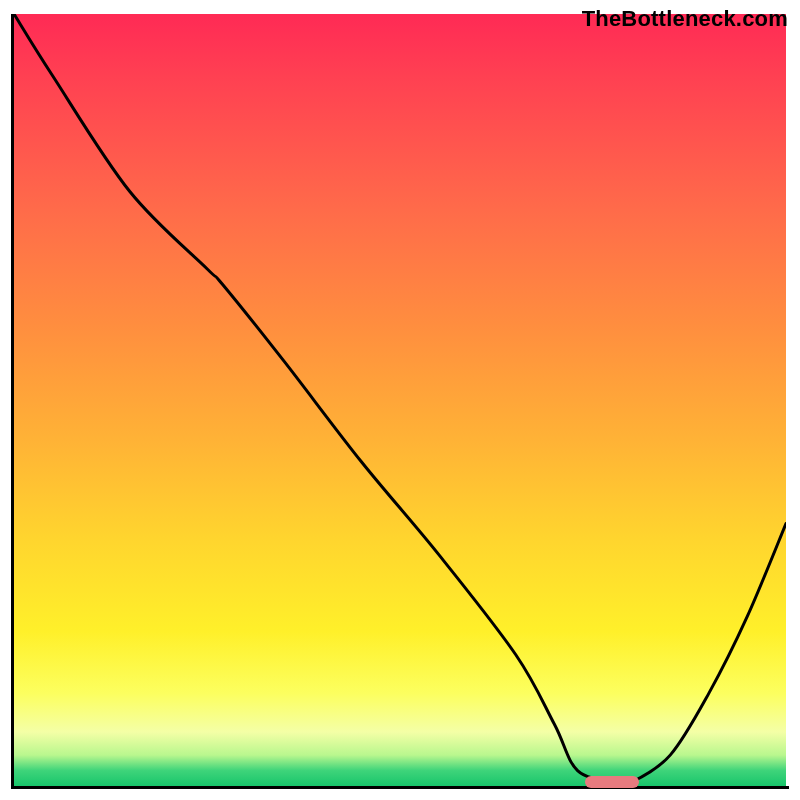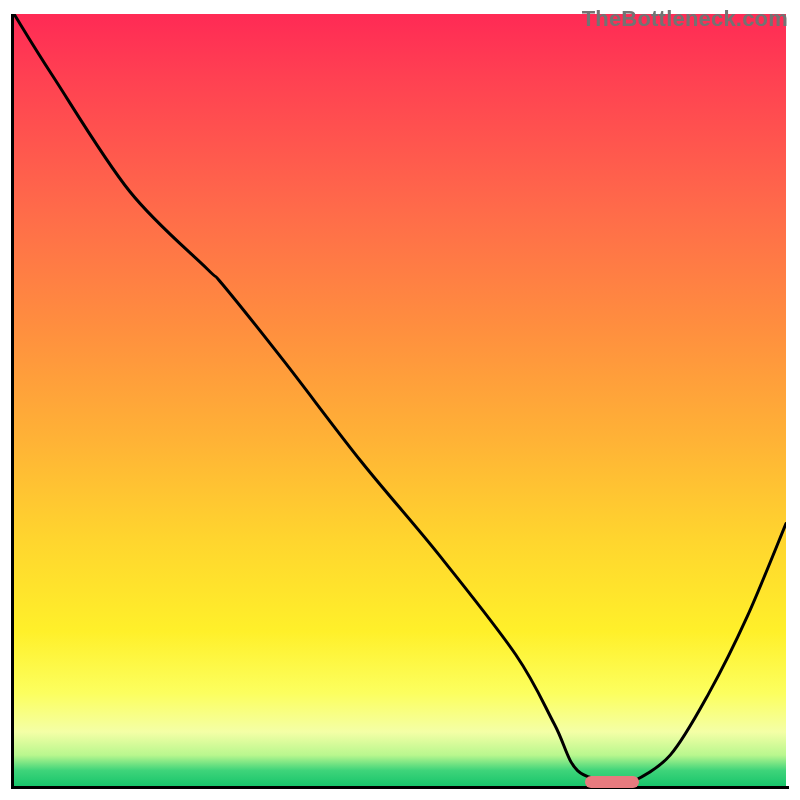--- a/index.html
+++ b/index.html
@@ -14,21 +14,21 @@
     position: relative;
     width: 800px;
     height: 800px;
   }
   .attribution {
     position: absolute;
     top: 6px;
     right: 12px;
     font-size: 22px;
     font-weight: bold;
-    color: #737373;
+    color: #000000;
     letter-spacing: 0.2px;
     z-index: 3;
   }
   .plot-area {
     position: absolute;
     left: 14px;
     top: 14px;
     width: 772px;
     height: 772px;
   }

